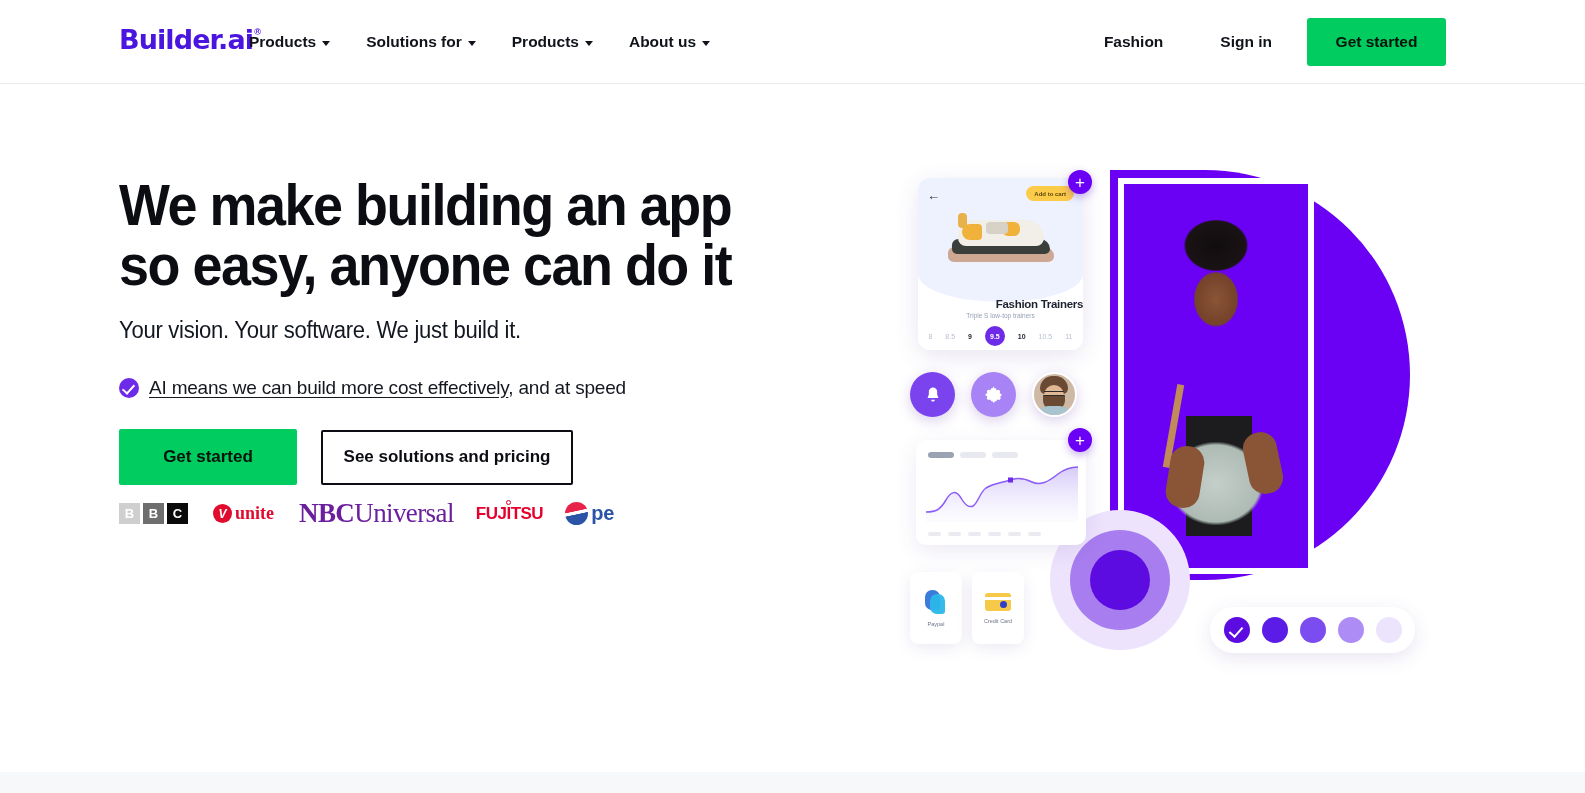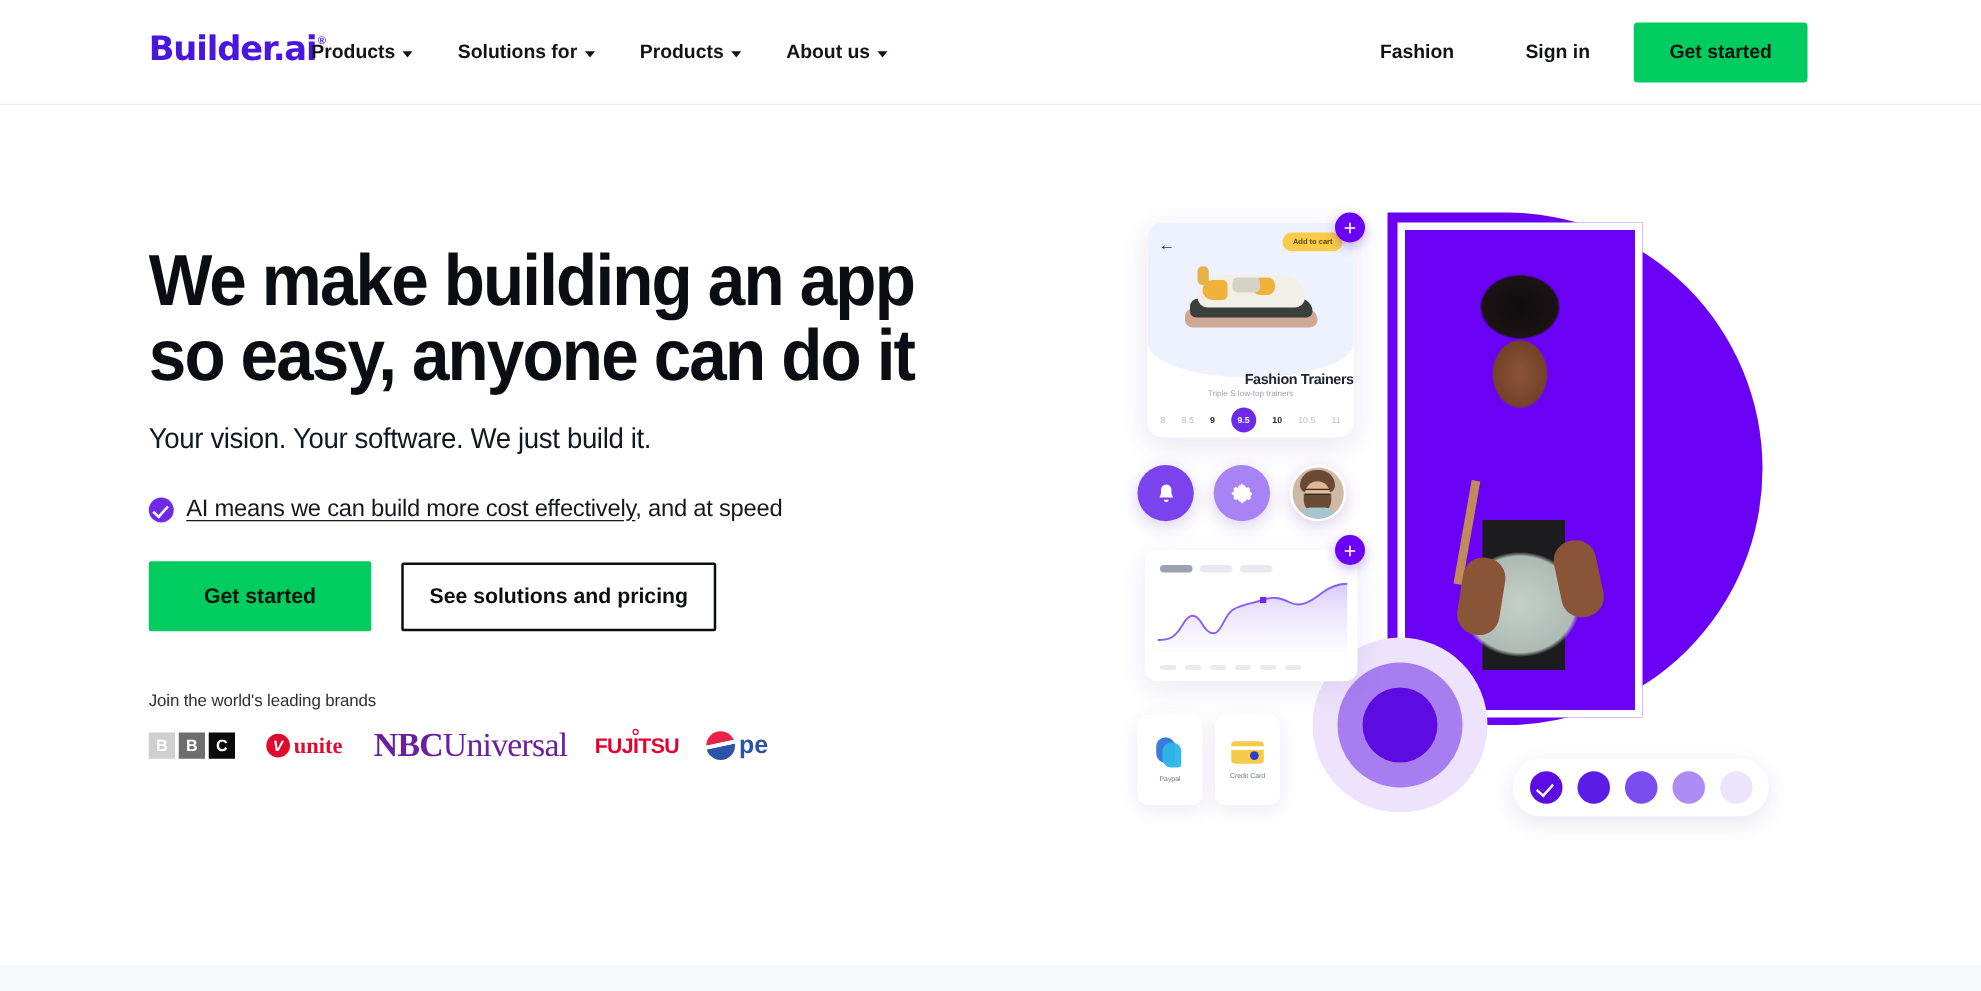--- a/index.html
+++ b/index.html
@@ -43,21 +43,21 @@
   .hlink.pricing { margin-right: 57px; }
   .hlink.signin { margin-right: 35px; }
   .btn-green-sm {
     width: 139px; height: 48px; background: #00cc5f; color: #05140b;
     border: none; border-radius: 3px; font-size: 15.5px; font-weight: 700;
     cursor: pointer; font-family: inherit; margin-right: 139px;
     display: flex; align-items: center; justify-content: center;
   }
 
   
-  .hero-left { position: absolute; left: 119px; top: 175px; width: 700px; margin-top: 20px; }
+  .hero-left { position: absolute; left: 119px; top: 175px; width: 700px; }
   .h1 {
     font-size: 58px; font-weight: 700; color: #0b0d12;
     line-height: 60px; letter-spacing: -1.6px;
     font-family: "Liberation Sans Narrow","Liberation Sans", sans-serif;
     transform: scaleX(0.93); transform-origin: left center;
     white-space: pre-line;
   }
   .sub {
     margin-top: 22px; font-size: 23px; color: #131720; letter-spacing: -0.3px;
     transform: scaleX(0.96); transform-origin: left center;
@@ -378,21 +378,20 @@
         <span class="check"></span>
         <span class="bullet-text"><a class="bullet-link" href="#">AI means we can build more cost effectively</a><span>, and at speed</span></span>
       </div>
     </div>
 
     <div class="ctas">
       <button class="btn-green-lg">Get started</button>
       <button class="btn-outline">See solutions and pricing</button>
     </div>
 
-    <div class="brands-label">Join the world's leading brands</div>
 
     <div class="brands">
       <div class="bbc">
         <div class="bbc-box" style="background:#cfcfcf">B</div>
         <div class="bbc-box" style="background:#6e6e6e">B</div>
         <div class="bbc-box" style="background:#0a0a0a">C</div>
       </div>
 
       <div class="virgin">
         <span class="virgin-circle"></span>

